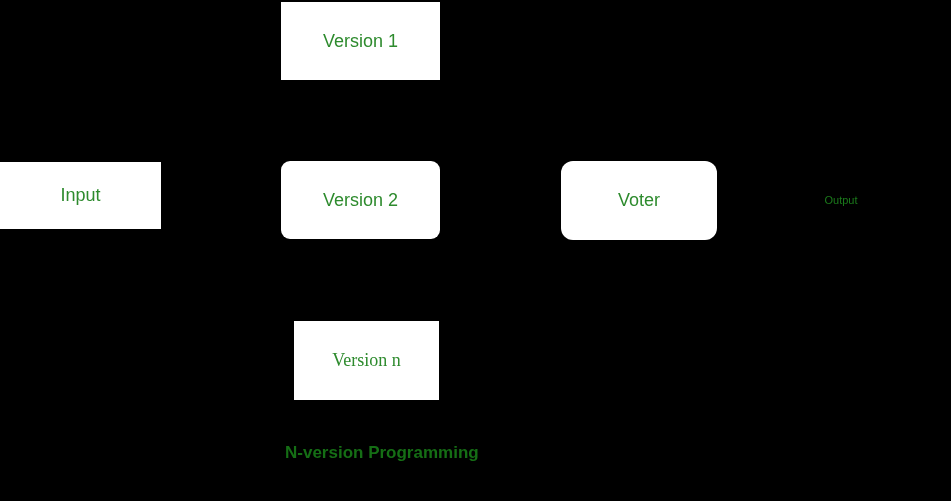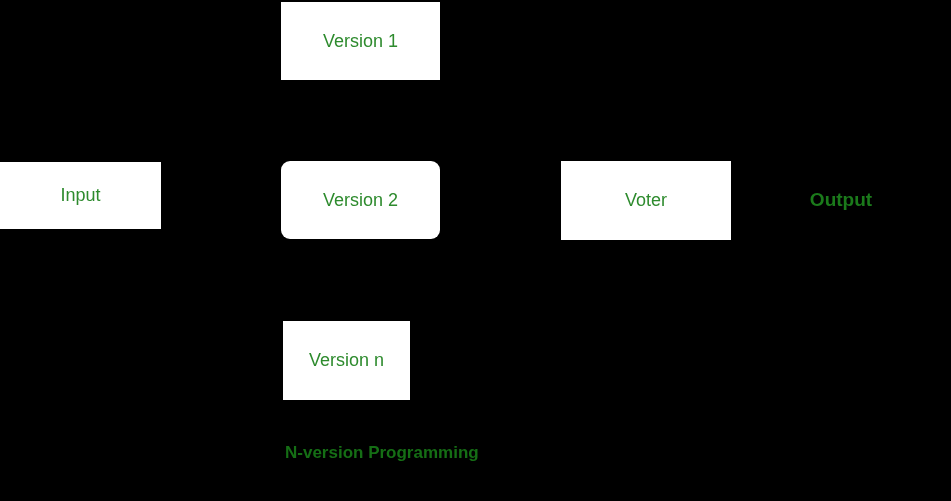--- a/index.html
+++ b/index.html
@@ -24,27 +24,27 @@
   }
   .node .node-label {
     color: var(--box-text, #2e8b2e);
     font-size: 18px;
     font-weight: 400;
     white-space: nowrap;
   }
   .pos-version-1 { left: 281px; top: 2px;   width: 159px; height: 78px; }
   .pos-input     { left: 0px;   top: 162px; width: 161px; height: 67px; }
   .pos-version-2 { left: 281px; top: 161px; width: 159px; height: 78px; border-radius: 9px; }
-  .pos-voter     { left: 561px; top: 161px; width: 170px; height: 79px; }
-  .pos-version-n { left: 283px; top: 321px; width: 127px; height: 79px; }
+  .pos-voter     { left: 561px; top: 161px; width: 156px; height: 79px; border-radius: 12px; }
+  .pos-version-n { left: 294px; top: 321px; width: 145px; height: 79px; font-family: Liberation Serif, serif; }
   .float-label {
     position: absolute;
     color: var(--label-text, #1b7a1b);
-    font-size: 19px;
-    font-weight: 700;
+    font-size: 11px;
+    font-weight: 400;
     white-space: nowrap;
   }
   .pos-output {
     left: 781px; top: 185px; width: 120px; height: 29px;
     display: flex; align-items: center; justify-content: center;
   }
   .caption {
     position: absolute;
     left: 285px;
     top: 443px;

